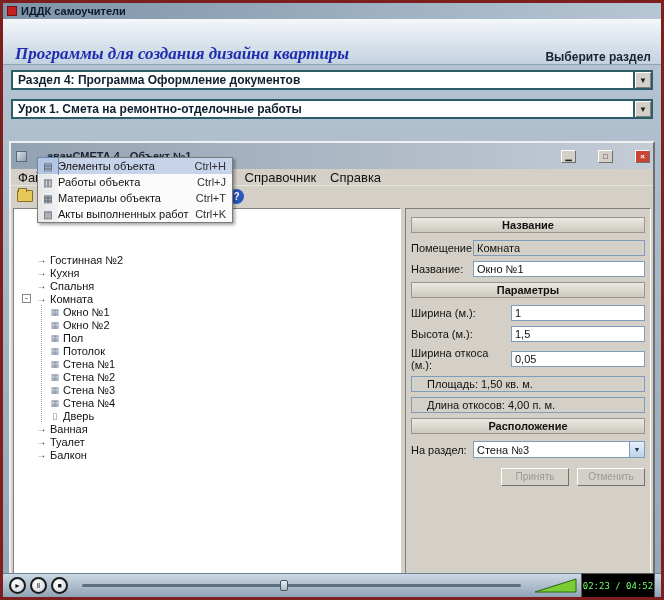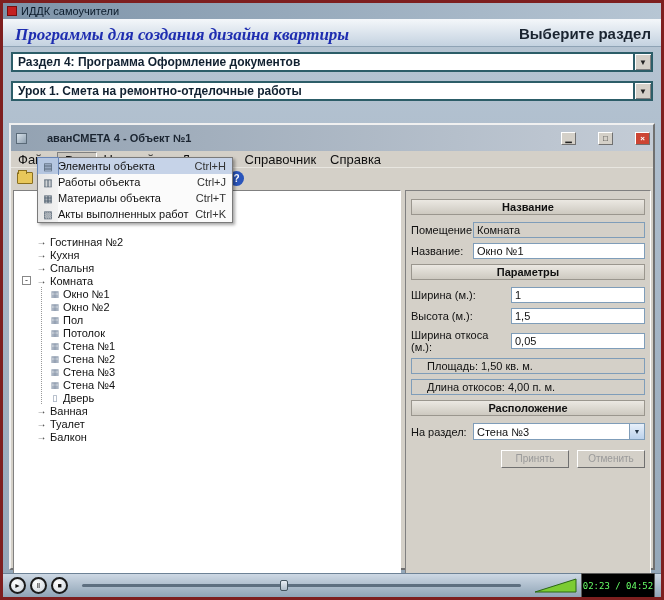--- a/index.html
+++ b/index.html
@@ -7,35 +7,35 @@
   .outer {
     position:relative; width:664px; height:600px;
     border:3px solid #7e1f1f;
     background:linear-gradient(180deg,#b8c6d4,#93a6b8);
     overflow:hidden;
   }
   
   .titlebar {
     height:16px; display:flex; align-items:center; gap:4px; padding:0 4px;
     background:linear-gradient(90deg,#7d93a8,#b7c6d4);
-    font-size:11px; font-weight:normal; color:#0a1a2a;
+    font-size:11px; font-weight:bold; color:#0a1a2a;
   }
   .title-icon { width:10px; height:10px; background:#c42222; border:1px solid #7a0f0f; display:inline-block; }
   
   .header {
-    height:28px; display:flex; justify-content:space-between; align-items:flex-start;
+    height:46px; display:flex; justify-content:space-between; align-items:flex-end;
     padding:6px 10px 0 12px;
     background:linear-gradient(180deg,#f4f7fa,#c4d2e0);
     border-bottom:1px solid #8fa3b5;
   }
   .header-title {
     font-family:"Liberation Serif", serif; font-style:italic; font-weight:bold;
     font-size:17px; color:#1e2db0;
   }
-  .header-right { font-size:15px; font-weight:bold; color:#1a2430; }
+  .header-right { font-size:12px; font-weight:bold; color:#1a2430; }
   
   .combo {
     margin:5px 8px 0 8px; height:20px; background:#fff;
     border:2px solid #2c5d68; display:flex; align-items:center;
   }
   .combo + .combo { margin-top:9px; }
   .combo-text { flex:1; font-size:12px; font-weight:bold; color:#102030; padding-left:5px; white-space:nowrap; overflow:hidden; }
   .combo-btn {
     width:18px; height:100%; background:#d4d0c8;
     border-left:2px solid #2c5d68;

